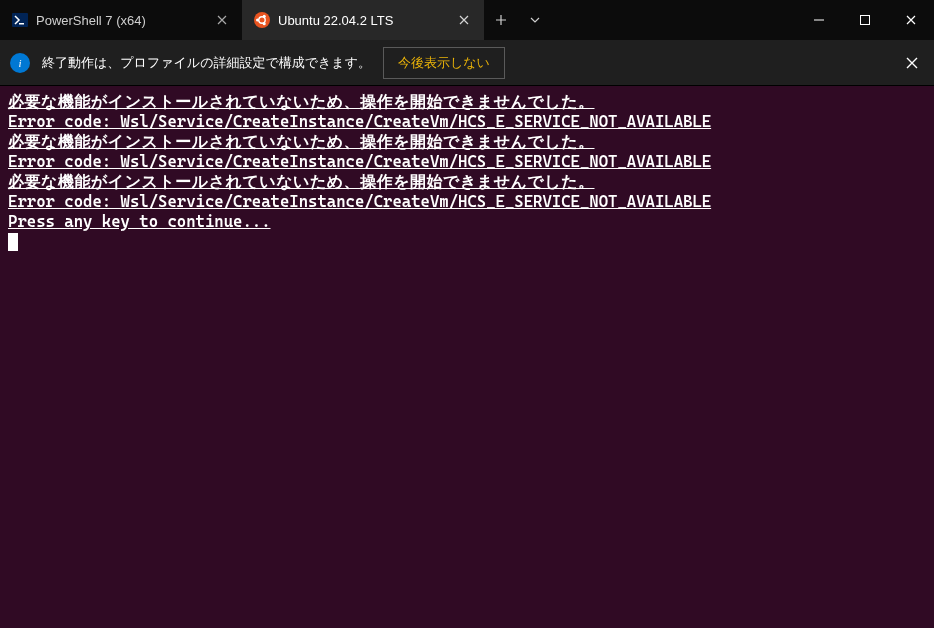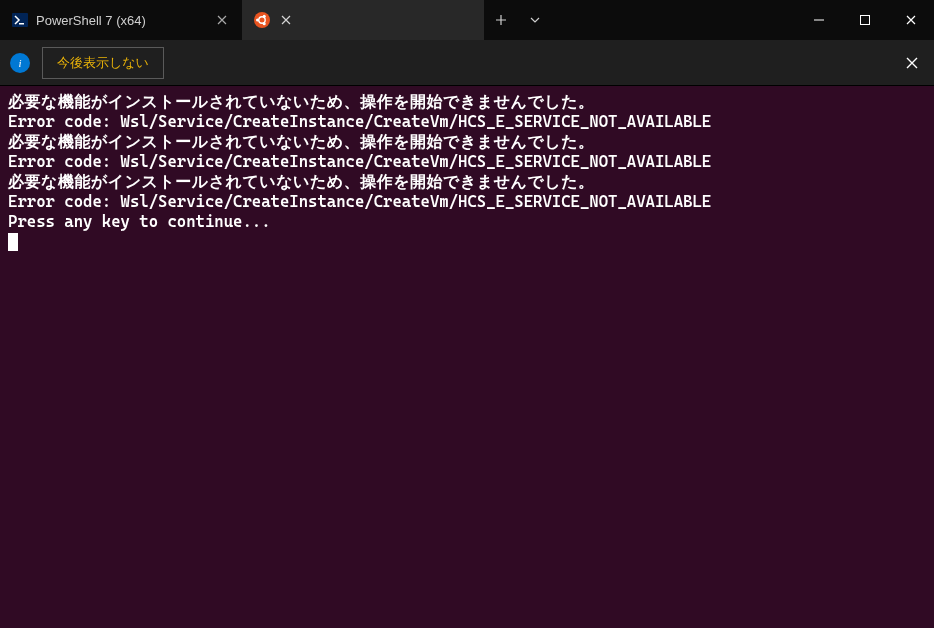--- a/index.html
+++ b/index.html
@@ -73,21 +73,21 @@
     .terminal {
       flex:1;
       padding: 6px 8px;
       font-family: 'Cascadia Mono', Consolas, 'Courier New', monospace;
       font-size: 16px;
       line-height: 20px;
       color: #ffffff;
       white-space: pre-wrap;
       font-weight: 600;
     }
-    .term-line { letter-spacing: 0; }
+    .term-line { letter-spacing: 0; text-decoration: underline; }
     .term-wide { letter-spacing: 0.5px; }
     .cursor-block { display:inline-block; width:10px; height:18px; background:#ffffff; vertical-align:text-bottom; }
     svg { display:block; }
   </style>
 </head>
 <body>
 
 <div class="titlebar">
   <div class="tabs">
     <div class="tab inactive">
@@ -108,20 +108,21 @@
     <div class="tab active">
       <span class="tab-icon">
         <svg width="16" height="16" viewBox="0 0 16 16">
             <circle cx="8" cy="8" r="8" fill="#E95420"></circle>
             <circle cx="8" cy="8" r="3.2" fill="none" stroke="#fff" stroke-width="1.4"></circle>
             <circle cx="3.5" cy="8" r="1.5" fill="#fff"></circle>
             <circle cx="10.2" cy="4.2" r="1.5" fill="#fff"></circle>
             <circle cx="10.2" cy="11.8" r="1.5" fill="#fff"></circle>
           </svg>
       </span>
+      <span class="tab-title">Ubuntu 22.04.2 LTS</span>
       <span class="tab-close">
         <svg width="10" height="10" viewBox="0 0 10 10">
             <path d="M1 1 L9 9 M9 1 L1 9" stroke="#ffffff" stroke-width="1.2"></path>
           </svg>
       </span>
     </div>
   </div>
   <div class="newtab-area">
     <div class="newtab-btn">
       <svg width="12" height="12" viewBox="0 0 12 12">
@@ -149,20 +150,21 @@
     <div class="wc-btn">
       <svg width="10" height="10" viewBox="0 0 10 10">
           <path d="M1 1 L9 9 M9 1 L1 9" stroke="#fff" stroke-width="1.2"></path>
         </svg>
     </div>
   </div>
 </div>
 
 <div class="infobar">
   <div class="info-icon">i</div>
+  <div class="info-text">終了動作は、プロファイルの詳細設定で構成できます。</div>
   <button class="info-btn">今後表示しない</button>
   <div class="info-spacer"></div>
   <div class="info-close">
     <svg width="12" height="12" viewBox="0 0 12 12">
         <path d="M1 1 L11 11 M11 1 L1 11" stroke="#fff" stroke-width="1.4"></path>
       </svg>
   </div>
 </div>
 
 <div class="terminal" id="terminal"><div class="term-line term-wide">必要な機能がインストールされていないため、操作を開始できませんでした。</div><div class="term-line">Error code: Wsl/Service/CreateInstance/CreateVm/HCS_E_SERVICE_NOT_AVAILABLE</div><div class="term-line term-wide">必要な機能がインストールされていないため、操作を開始できませんでした。</div><div class="term-line">Error code: Wsl/Service/CreateInstance/CreateVm/HCS_E_SERVICE_NOT_AVAILABLE</div><div class="term-line term-wide">必要な機能がインストールされていないため、操作を開始できませんでした。</div><div class="term-line">Error code: Wsl/Service/CreateInstance/CreateVm/HCS_E_SERVICE_NOT_AVAILABLE</div><div class="term-line">Press any key to continue...</div><div><span class="cursor-block"></span></div></div>

